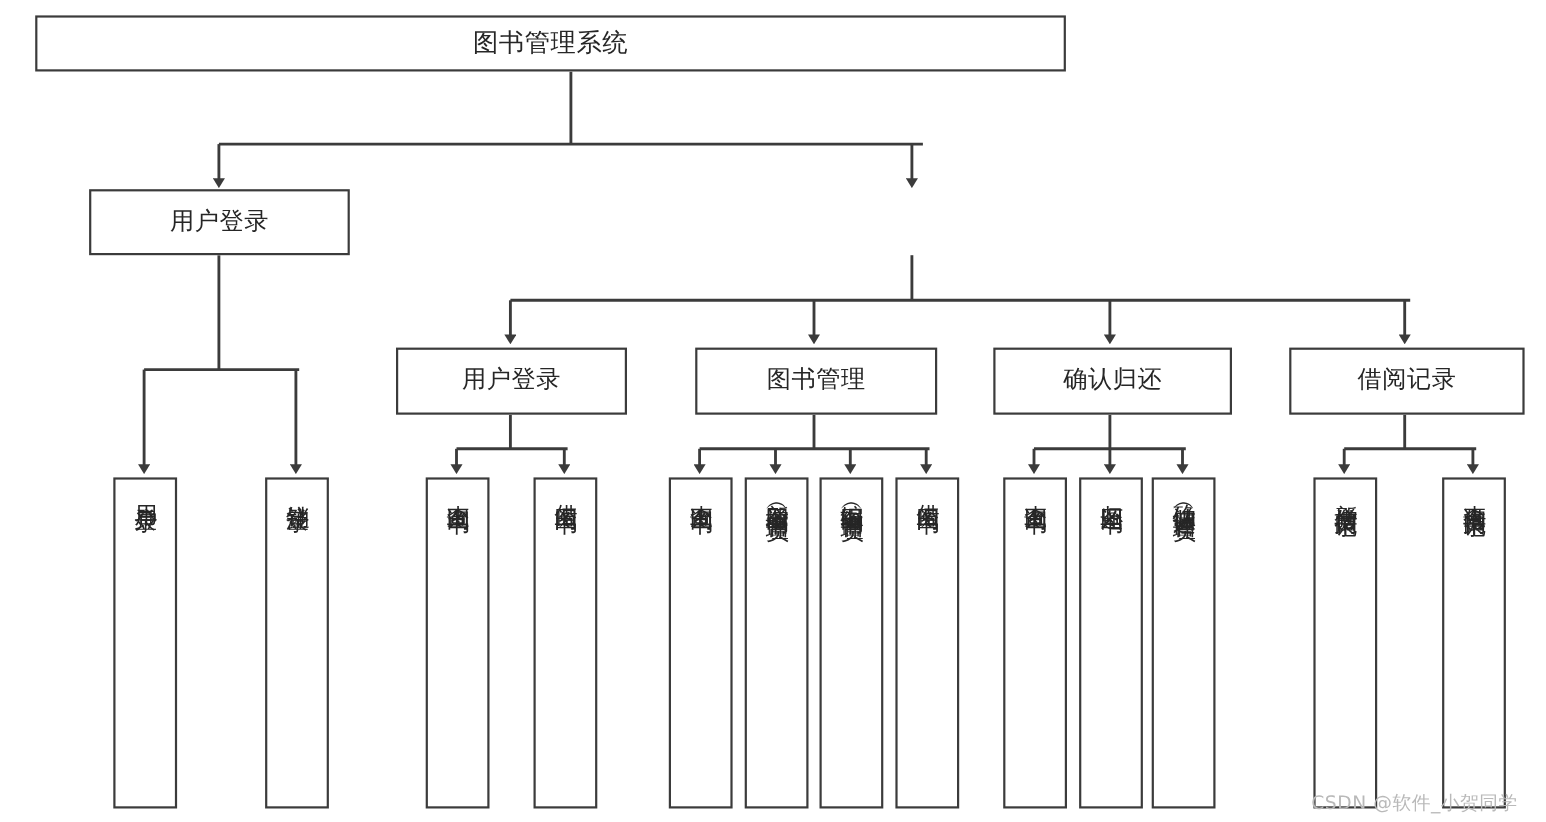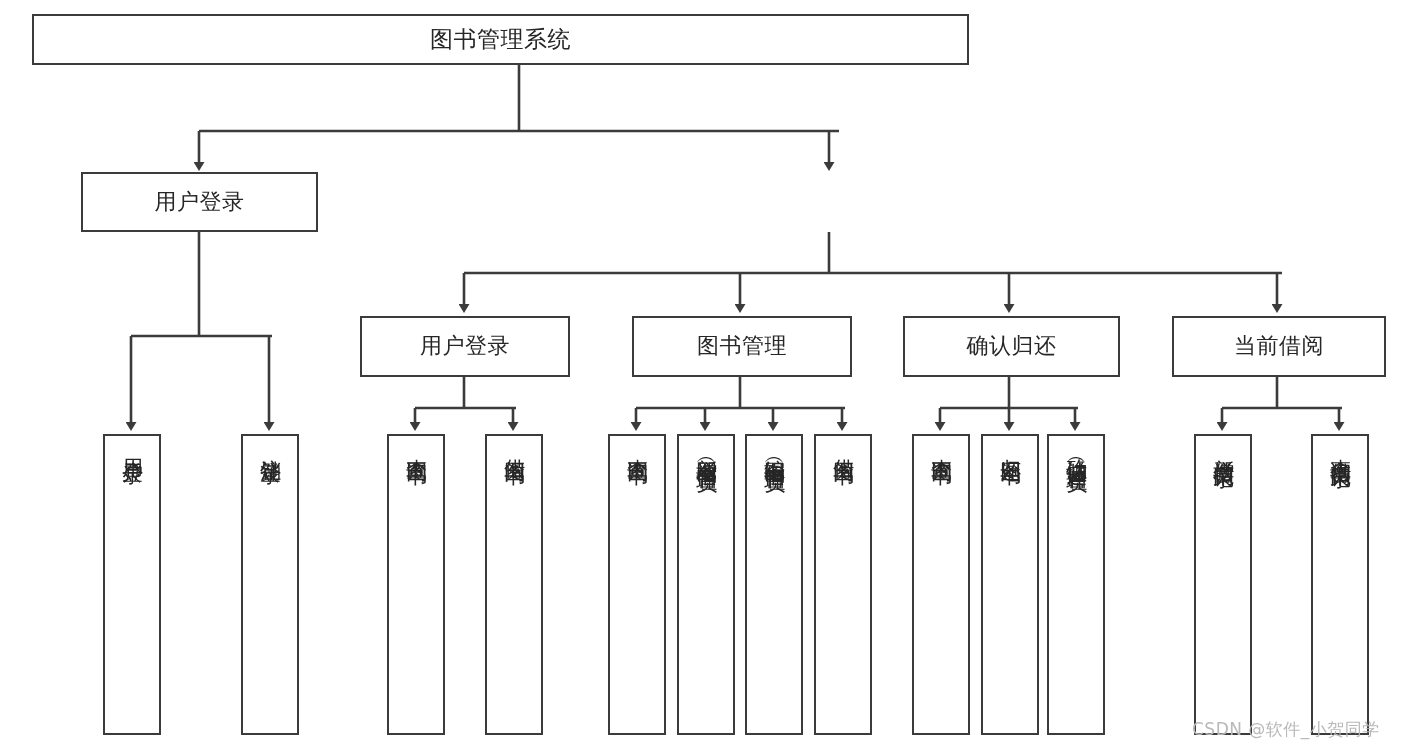--- a/index.html
+++ b/index.html
@@ -136,21 +136,21 @@
 
   <div class="node horiz" style="left:632px; top:316px; width:220px; height:61px;">
     <span>图书管理</span>
   </div>
 
   <div class="node horiz" style="left:903px; top:316px; width:217px; height:61px;">
     <span>确认归还</span>
   </div>
 
   <div class="node horiz" style="left:1172px; top:316px; width:214px; height:61px;">
-    <span>当前借阅</span>
+    <span>借阅记录</span>
   </div>
 
   <div class="node leaf" style="left:103px; top:434px; width:58px; height:301px;">
     <span class="vtext">用户登录</span>
   </div>
   <div class="node leaf" style="left:241px; top:434px; width:58px; height:301px;">
     <span class="vtext">注销登录</span>
   </div>
 
   <div class="node leaf" style="left:387px; top:434px; width:58px; height:301px;">

